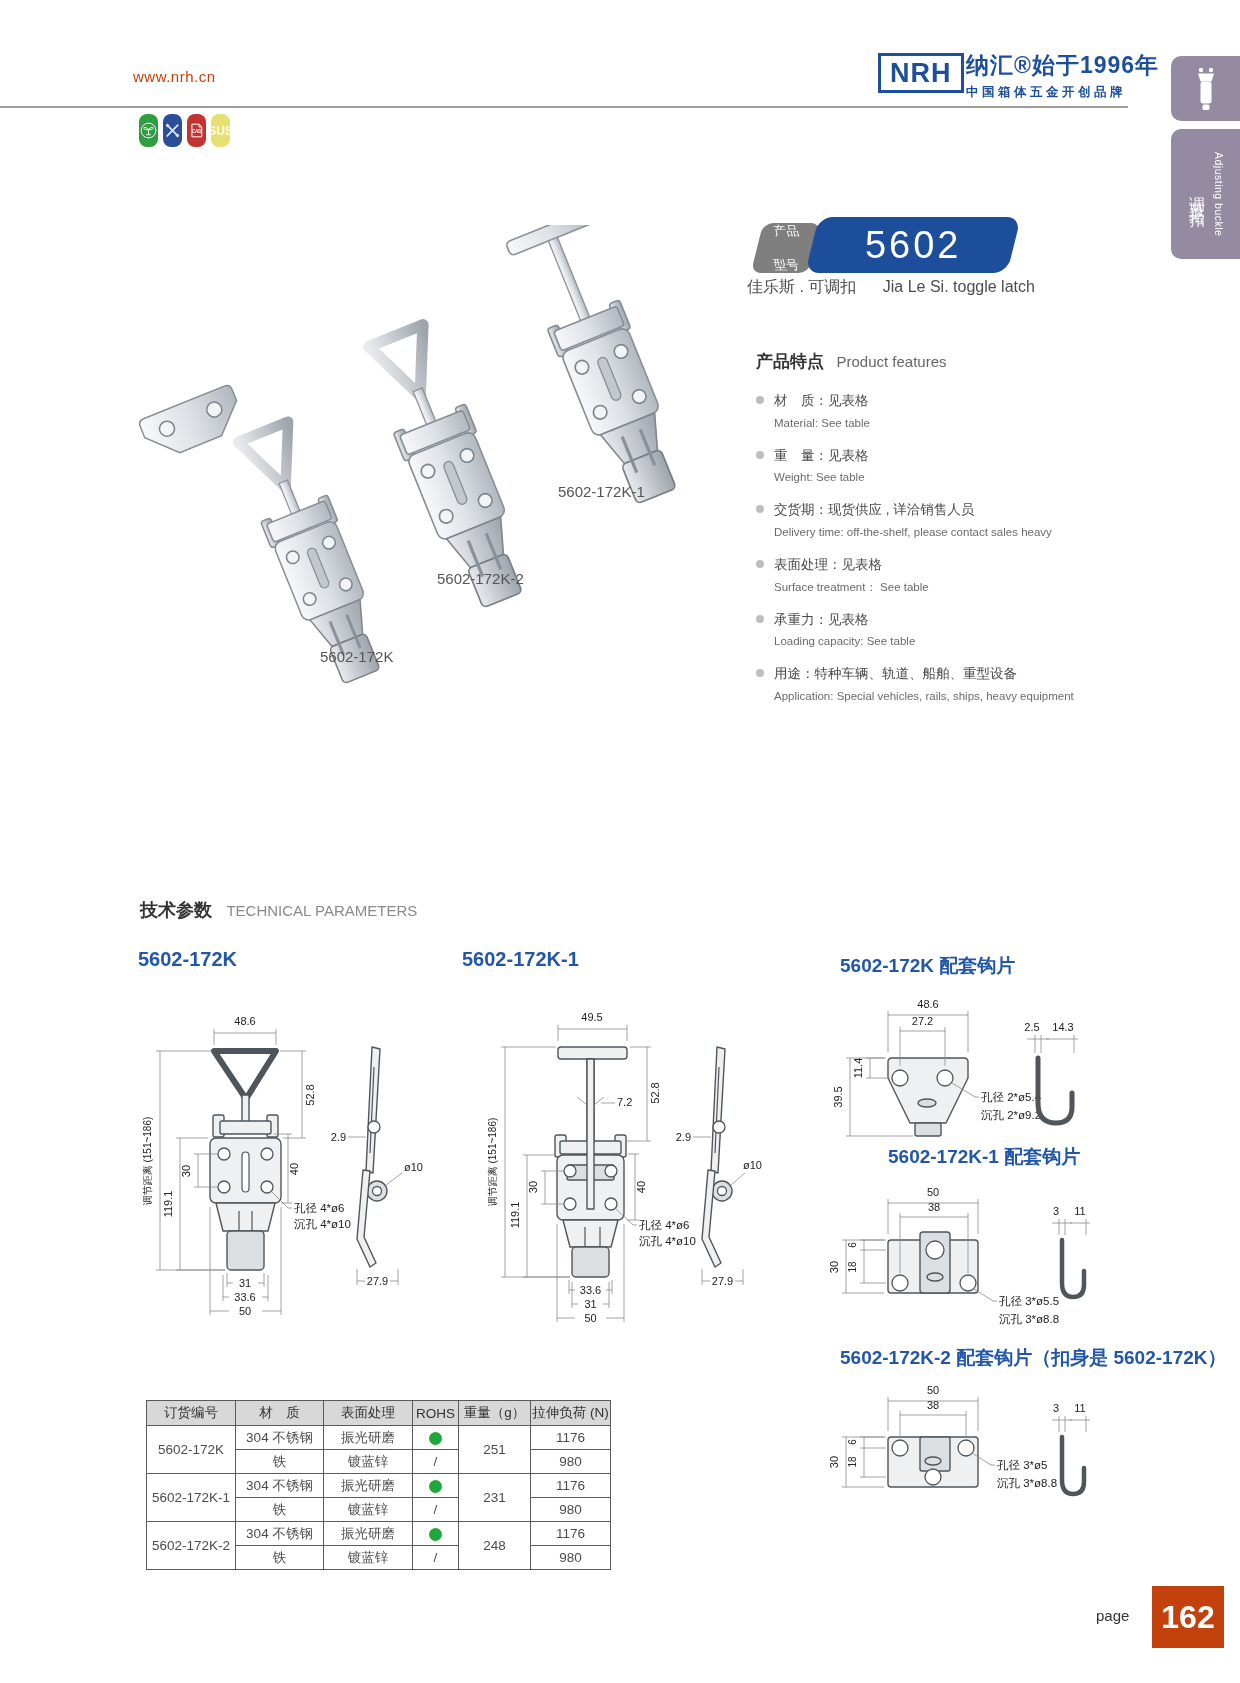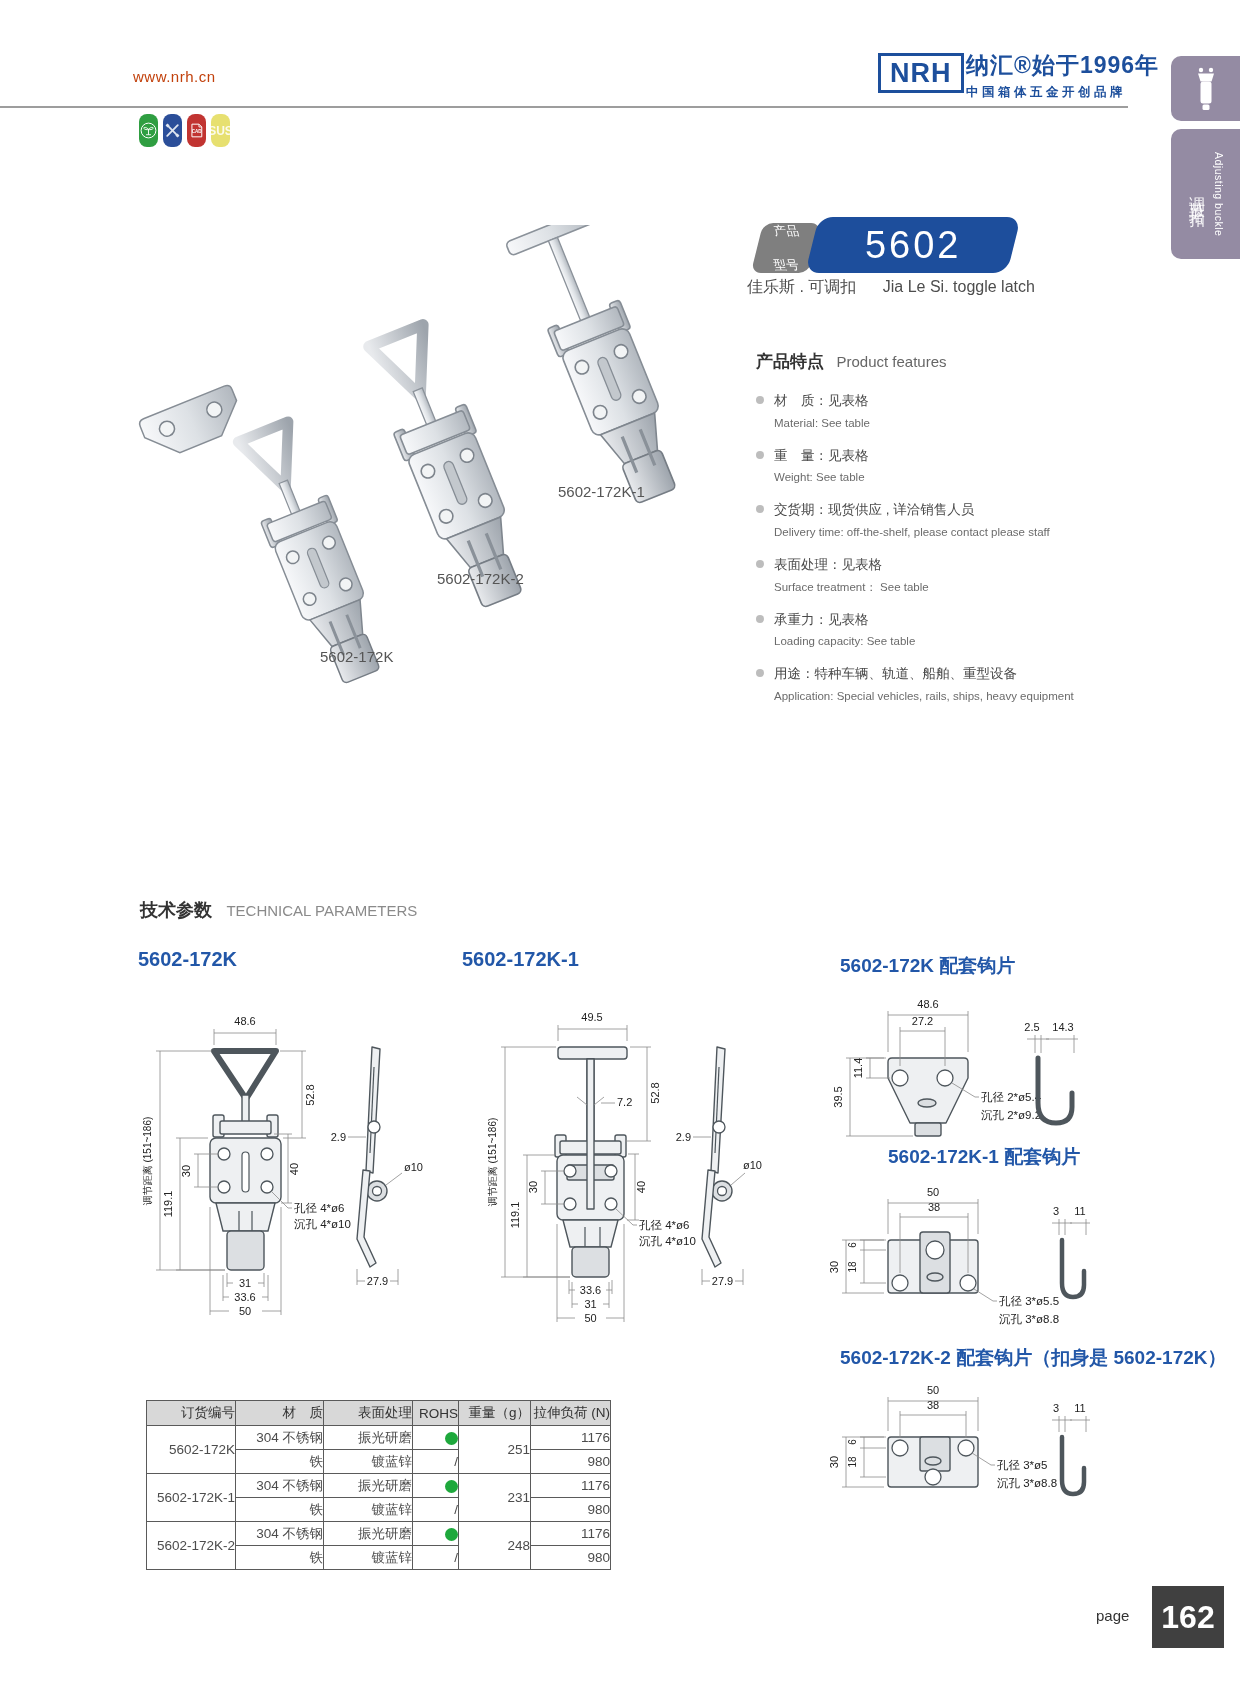--- a/index.html
+++ b/index.html
@@ -66,29 +66,29 @@
   .slot{fill:#fff;stroke:#4e565c;stroke-width:1.2;}
   .ln{stroke:#4e565c;stroke-width:1.2;fill:none;}
   .dl{stroke:#8a8a8a;stroke-width:0.8;fill:none;}
   svg text{font-family:"Liberation Sans","DejaVu Sans",sans-serif;}
   .dt{font-size:11px;fill:#222;}
   .dts{font-size:10px;fill:#222;}
   .dtc{font-size:11.5px;fill:#222;}
 
   
   .spec-table{left:146px;top:1400px;border-collapse:collapse;}
-  .spec-table th,.spec-table td{border:1px solid #5a5a5a;text-align:right;padding:0;font-weight:normal;}
+  .spec-table th,.spec-table td{border:1px solid #5a5a5a;text-align:center;padding:0;font-weight:normal;}
   .spec-table th{background:#d8d8d8;height:24px;font-size:13.5px;color:#333;}
   .spec-table td{height:23px;font-size:13.5px;color:#4c4c4c;}
   .c1{width:88px;} .c2{width:87px;} .c3{width:88px;} .c4{width:45px;} .c5{width:71px;} .c6{width:79px;}
   .dot{display:inline-block;width:13px;height:13px;border-radius:50%;background:#1ea83c;vertical-align:middle;}
 
   
   .page-label{left:1096px;top:1607px;font-size:15px;color:#333;}
-  .page-box{left:1152px;top:1586px;width:72px;height:62px;background:#404040;display:flex;
+  .page-box{left:1152px;top:1586px;width:72px;height:62px;background:#c2410c;display:flex;
     align-items:center;justify-content:center;color:#fff;font-size:32px;font-weight:bold;}
 </style>
 </head>
 <body>
 
 <div id="page">
 
   <div class="abs site-url">www.nrh.cn</div>
   <div class="abs head-rule"></div>
 
@@ -240,21 +240,21 @@
       <div class="en">Material: See table</div>
     </div>
     <div class="feat-item">
       <span class="bullet"></span>
       <div class="cn">重　量：见表格</div>
       <div class="en">Weight: See table</div>
     </div>
     <div class="feat-item">
       <span class="bullet"></span>
       <div class="cn">交货期：现货供应 , 详洽销售人员</div>
-      <div class="en">Delivery time: off-the-shelf, please contact please staff</div>
+      <div class="en">Delivery time: off-the-shelf, please contact sales heavy</div>
     </div>
     <div class="feat-item">
       <span class="bullet"></span>
       <div class="cn">表面处理：见表格</div>
       <div class="en">Surface treatment： See table</div>
     </div>
     <div class="feat-item">
       <span class="bullet"></span>
       <div class="cn">承重力：见表格</div>
       <div class="en">Loading capacity: See table</div>

